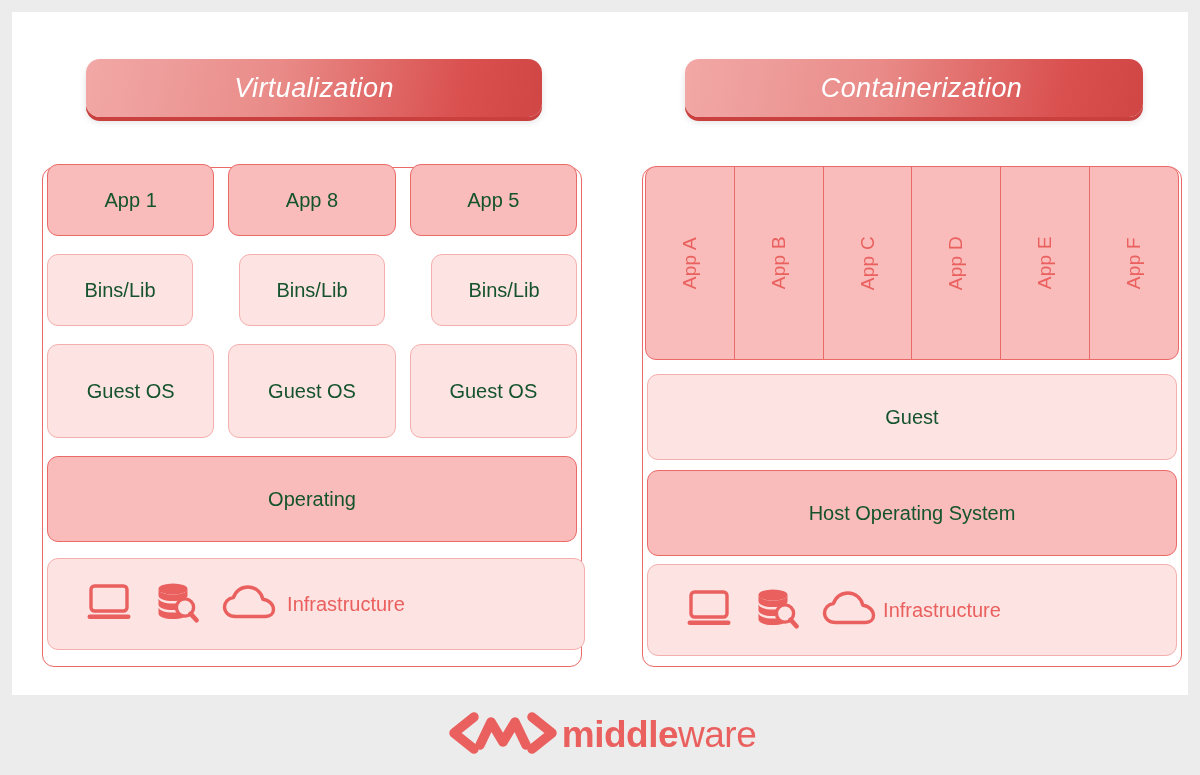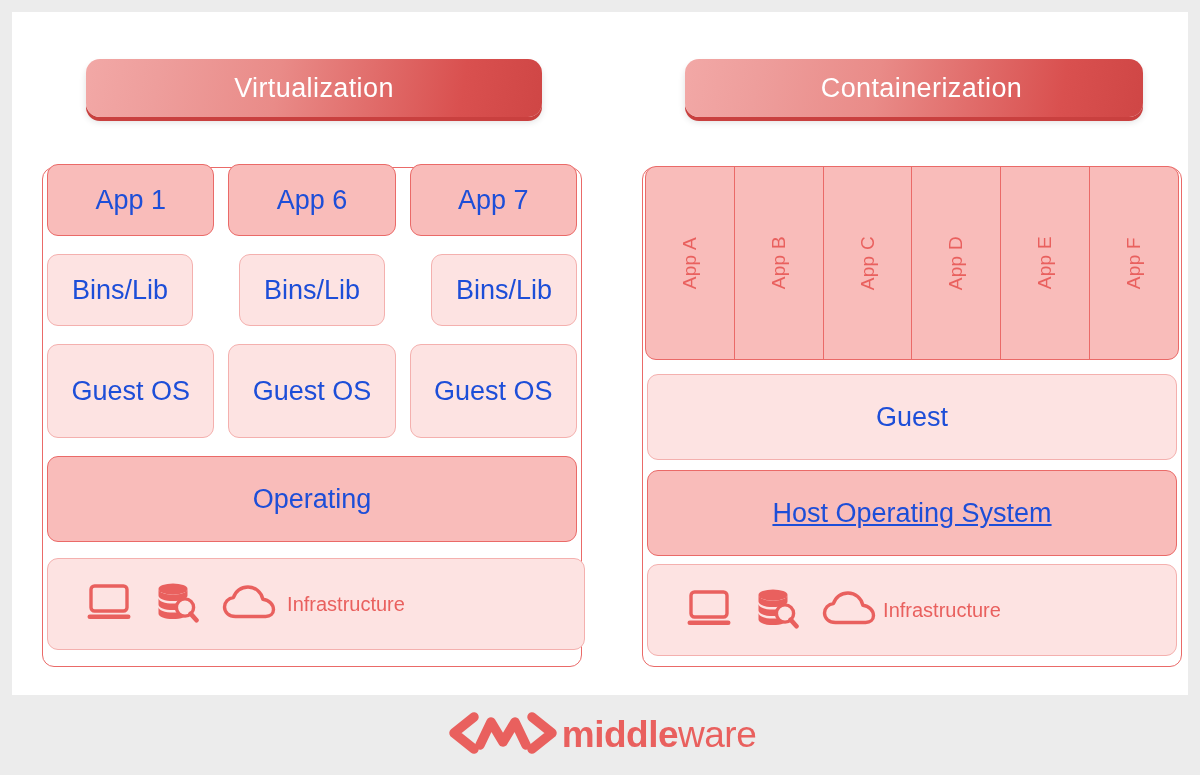--- a/index.html
+++ b/index.html
@@ -34,20 +34,21 @@
     height: 58px;
     border-radius: 14px;
     display: flex;
     align-items: center;
     justify-content: center;
     color: #ffffff;
     font-size: 27px;
     letter-spacing: .4px;
     background: linear-gradient(100deg, #f2a8a6 0%, #ee9e9c 16%, #e98b88 42%, #d9504f 82%, #cf4645 100%);
     box-shadow: 0 4px 0 0 #c9403f, 0 5px 7px rgba(0,0,0,.13);
+    font-style: italic;
   }
   #title-left  { left: 74px;  top: 47px; width: 456px; }
   #title-right { left: 673px; top: 47px; width: 458px; padding-left: 15px; }
 
   
   .column {
     position: absolute;
     border: 1.4px solid #ea6a68;
     border-radius: 12px;
     padding: 0;
@@ -55,22 +56,22 @@
   #col-virtualization  { left: 30px;  top: 155px; width: 540px; height: 500px; }
   #col-containerization{ left: 630px; top: 155px; width: 540px; height: 500px; }
 
   
   .box {
     border-radius: 11px;
     border: 1.3px solid #ef8a88;
     display: flex;
     align-items: center;
     justify-content: center;
-    color: #1d4ed8;
-    font-size: 27px;
+    color: #14532d;
+    font-size: 20px;
     text-align: center;
   }
   .fill-strong { background: #f9bcba; border-color: #ea6a68; }
   .fill-light  { background: #fde3e2; border-color: #f4b0ae; }
 
   
   .row-triple {
     position: absolute;
     left: 4px;
     right: 4px;
@@ -116,21 +117,21 @@
   .app-vlabel {
     writing-mode: vertical-rl;
     transform: rotate(180deg);
     color: #e9605e;
     font-size: 19px;
     letter-spacing: .3px;
     white-space: nowrap;
   }
 
   #row-docker  { position: absolute; left: 4px; right: 4px; top: 206px; height: 86px; }
-  #row-hostos  { position: absolute; left: 4px; right: 4px; top: 302px; height: 86px; text-decoration: underline; }
+  #row-hostos  { position: absolute; left: 4px; right: 4px; top: 302px; height: 86px; }
   #row-infra-right { position: absolute; left: 4px; right: 4px; top: 396px; height: 92px; }
 
   
   .infra {
     position: relative;
     border-radius: 11px;
     border: 1.3px solid #f4b0ae;
     background: #fde3e2;
     display: flex;
     align-items: center;
@@ -180,22 +181,22 @@
   <div class="canvas">
 
     <div class="title-pill" id="title-left">Virtualization</div>
 
     <div class="title-pill" id="title-right">Containerization</div>
 
     <div class="column" id="col-virtualization">
 
       <div class="row-triple" id="row-apps">
         <div class="box fill-strong">App 1</div>
-        <div class="box fill-strong">App 6</div>
-        <div class="box fill-strong">App 7</div>
+        <div class="box fill-strong">App 8</div>
+        <div class="box fill-strong">App 5</div>
       </div>
 
       <div class="row-triple" id="row-bins">
         <div class="box fill-light">Bins/Lib</div>
         <div class="box fill-light">Bins/Lib</div>
         <div class="box fill-light">Bins/Lib</div>
       </div>
 
       <div class="row-triple" id="row-guestos">
         <div class="box fill-light">Guest OS</div>

